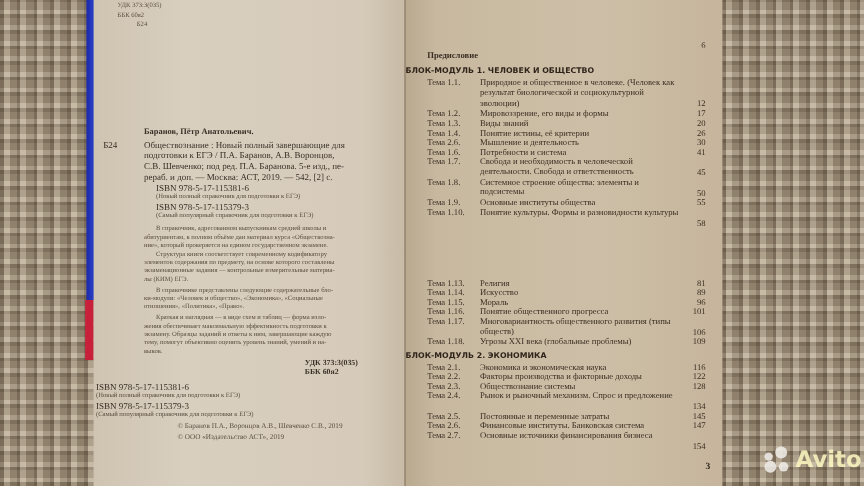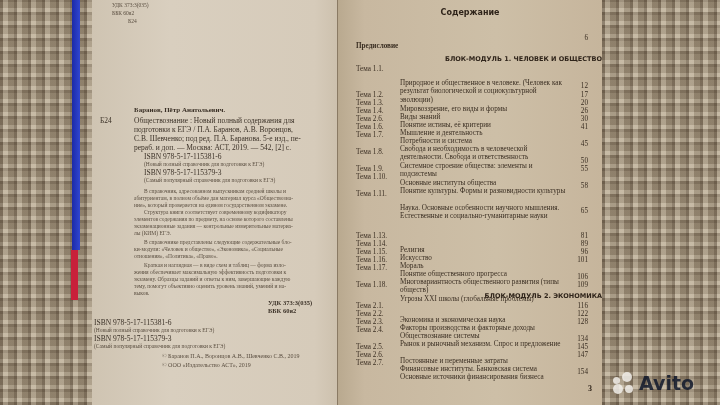--- a/index.html
+++ b/index.html
@@ -9,21 +9,21 @@
     font-family:"Liberation Serif", serif;
   }
   .weave {
     position:absolute; inset:0;
     background:
       repeating-linear-gradient(90deg, rgba(60,45,30,.35) 0 3px, rgba(230,220,200,.25) 3px 8px, rgba(90,75,55,.2) 8px 14px),
       repeating-linear-gradient(0deg, rgba(60,45,30,.3) 0 3px, rgba(235,225,205,.3) 3px 7px, rgba(110,95,75,.2) 7px 13px),
       #a89a84;
   }
   .left-page {
-    position:absolute; left:92px; top:0; width:262px; height:405px;
+    position:absolute; left:78px; top:0; width:262px; height:405px;
     background:linear-gradient(90deg,#cfc4b2 0%,#d9cfbf 30%,#d6cbba 85%,#c6b9a5 100%);
     font-family:Liberation Serif, serif;
   }
   .cover-edge-blue {
     position:absolute; left:72px; top:0; width:8px; height:250px;
     background:linear-gradient(90deg,#1b2aa8,#3046d0);
   }
   .cover-edge-red {
     position:absolute; left:71px; top:250px; width:7px; height:50px;
     background:#c8203a;
@@ -37,52 +37,52 @@
     background:#8a7a64;
   }
   .lp { position:absolute; color:#3b3127; font-size:7.5px; line-height:9px; }
   .lp.small { font-size:5.5px; line-height:7px; color:#5a4e40; }
   .lp.bold { font-weight:bold; }
   .toc-title {
     position:absolute; left:0; width:264px; top:8px; text-align:center;
     font-family:"DejaVu Sans", sans-serif; font-weight:bold; font-size:8px; color:#2f241a;
   }
   .block-title {
-    position:absolute; left:0; width:264px; text-align:right;
+    position:absolute; left:0; width:264px; text-align:left;
     font-family:"DejaVu Sans", sans-serif; font-weight:bold; font-size:6.5px; color:#2f241a;
   }
   .toc-row { position:absolute; left:18px; width:232px; font-size:7.2px; line-height:8.4px; color:#3a2e22; }
   .toc-row .num { position:absolute; left:0; top:0; width:42px; }
-  .toc-row .ttl { position:absolute; left:44px; top:14px; width:170px; }
+  .toc-row .ttl { position:absolute; left:44px; top:0; width:170px; }
   .toc-row .pg { position:absolute; right:0; bottom:0; text-align:right; width:20px; }
   .pagenum { position:absolute; right:10px; bottom:12px; font-size:8px; font-weight:bold; color:#2f241a; }
   .watermark {
-    position:absolute; left:613px; top:372px; display:flex; align-items:center;
-    color:#0f172a; font-family:"DejaVu Sans", sans-serif; font-weight:bold; font-size:19px;
+    position:absolute; left:637px; top:372px; display:flex; align-items:center;
+    color:#fef9c3; font-family:"DejaVu Sans", sans-serif; font-weight:bold; font-size:19px;
     opacity:.85;
   }
   .wm-dots { position:relative; width:22px; height:22px; margin-right:4px; }
   .wm-dots span { position:absolute; border-radius:50%; background:#f2efea; }
 </style>
 </head>
 <body>
 
 <div class="weave"></div>
 
 <div class="cover-edge-blue"></div>
 <div class="cover-edge-red"></div>
 
 <div class="left-page">
   <div class="lp small" style="left:20px;top:2px;">УДК 373:3(035)</div>
   <div class="lp small" style="left:20px;top:10px;">ББК 60я2</div>
   <div class="lp small" style="left:36px;top:18px;">Б24</div>
 
   <div class="lp bold" style="left:42px;top:106px;font-size:7px;">Баранов, Пётр Анатольевич.</div>
   <div class="lp" style="left:8px;top:116px;">Б24</div>
-  <div class="lp" style="left:42px;top:116px;width:210px;">Обществознание : Новый полный содержания для</div>
+  <div class="lp" style="left:42px;top:116px;width:210px;">Обществознание : Новый полный завершающие для</div>
   <div class="lp" style="left:42px;top:125px;width:210px;">подготовки к ЕГЭ / П.А. Баранов, А.В. Воронцов,</div>
   <div class="lp" style="left:42px;top:134px;width:210px;">С.В. Шевченко; под ред. П.А. Баранова. 5-е изд., пе-</div>
   <div class="lp" style="left:42px;top:143px;width:210px;">рераб. и доп. — Москва: АСТ, 2019. — 542, [2] с.</div>
   <div class="lp" style="left:52px;top:152px;">ISBN 978-5-17-115381-6</div>
   <div class="lp small" style="left:52px;top:161px;">(Новый полный справочник для подготовки к ЕГЭ)</div>
   <div class="lp" style="left:52px;top:168px;">ISBN 978-5-17-115379-3</div>
   <div class="lp small" style="left:52px;top:177px;">(Самый популярный справочник для подготовки к ЕГЭ)</div>
 
   <div class="lp small" style="left:52px;top:188px;width:200px;">В справочник, адресованном выпускникам средней школы и</div>
   <div class="lp small" style="left:42px;top:195px;width:210px;">абитуриентам, в полном объёме дан материал курса «Обществозна-</div>
@@ -107,21 +107,20 @@
   <div class="lp small" style="left:2px;top:327px;">(Новый полный справочник для подготовки к ЕГЭ)</div>
   <div class="lp" style="left:2px;top:334px;">ISBN 978-5-17-115379-3</div>
   <div class="lp small" style="left:2px;top:343px;">(Самый популярный справочник для подготовки к ЕГЭ)</div>
   <div class="lp small" style="left:70px;top:353px;font-size:6px;">© Баранов П.А., Воронцов А.В., Шевченко С.В., 2019</div>
   <div class="lp small" style="left:70px;top:362px;font-size:6px;">© ООО «Издательство АСТ», 2019</div>
 </div>
 
 <div class="gutter"></div>
 
 <div class="right-page">
-  <div class="toc-title">Содержание</div>
 
   <div class="toc-row" style="top:42px;">
     <span class="num" style="font-weight:bold;">Предисловие</span>
     <span class="pg">6</span>
   </div>
 
   <div class="block-title" style="top:55px;">БЛОК-МОДУЛЬ 1. ЧЕЛОВЕК И ОБЩЕСТВО</div>
 
   <div class="toc-row" style="top:65px;height:25px;">
       <span class="num">Тема 1.1.</span>
@@ -166,25 +165,20 @@
   <div class="toc-row" style="top:165px;height:8px;">
       <span class="num">Тема 1.9.</span>
       <span class="ttl">Основные институты общества</span>
       <span class="pg">55</span>
     </div>
   <div class="toc-row" style="top:173px;height:17px;">
       <span class="num">Тема 1.10.</span>
       <span class="ttl">Понятие культуры. Формы и разновидности культуры</span>
       <span class="pg">58</span>
     </div>
-  <div class="toc-row" style="top:190px;height:25px;">
-      <span class="num">Тема 1.11.</span>
-      <span class="ttl">Наука. Основные особенности научного мышления. Естественные и социально-гуманитарные науки</span>
-      <span class="pg">65</span>
-    </div>
   <div class="toc-row" style="top:232px;height:8px;">
       <span class="num">Тема 1.13.</span>
       <span class="ttl">Религия</span>
       <span class="pg">81</span>
     </div>
   <div class="toc-row" style="top:240px;height:8px;">
       <span class="num">Тема 1.14.</span>
       <span class="ttl">Искусство</span>
       <span class="pg">89</span>
     </div>
@@ -198,21 +192,21 @@
       <span class="ttl">Понятие общественного прогресса</span>
       <span class="pg">101</span>
     </div>
   <div class="toc-row" style="top:264px;height:17px;">
       <span class="num">Тема 1.17.</span>
       <span class="ttl">Многовариантность общественного развития (типы обществ)</span>
       <span class="pg">106</span>
     </div>
   <div class="toc-row" style="top:281px;height:8px;">
       <span class="num">Тема 1.18.</span>
-      <span class="ttl">Угрозы XXI школы (глобальные проблемы)</span>
+      <span class="ttl">Угрозы XXI века (глобальные проблемы)</span>
       <span class="pg">109</span>
     </div>
 
   <div class="block-title" style="top:292px;">БЛОК-МОДУЛЬ 2. ЭКОНОМИКА</div>
 
   <div class="toc-row" style="top:302px;height:8px;">
       <span class="num">Тема 2.1.</span>
       <span class="ttl">Экономика и экономическая наука</span>
       <span class="pg">116</span>
     </div>

